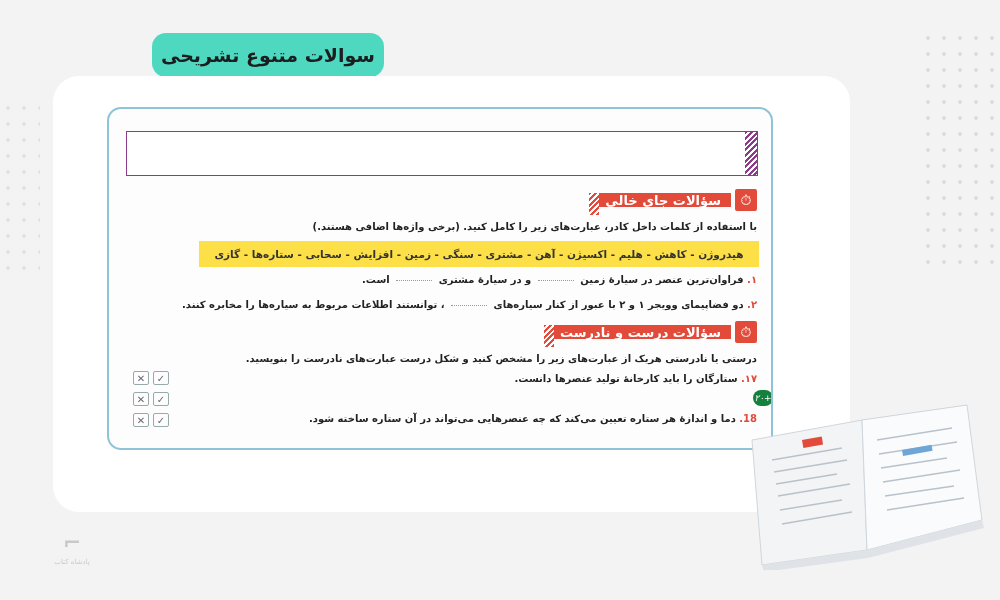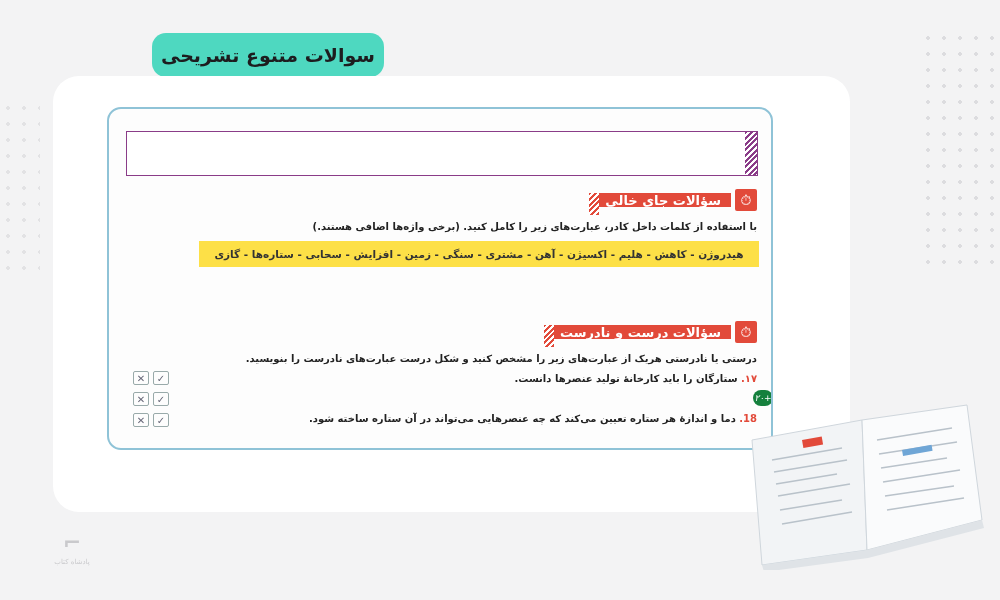--- a/index.html
+++ b/index.html
@@ -101,21 +101,35 @@
 
   <div class="sec-head" style="top:80px">
     <div class="timer">⏱</div>
     <div class="label">سؤالات جای خالی</div>
   </div>
 
   <div class="line" style="top:112px">با استفاده از کلمات داخل کادر، عبارت‌های زیر را کامل کنید. (برخی واژه‌ها اضافی هستند.)</div>
 
   <div class="wordbank">هیدروژن - کاهش - هلیم - اکسیژن - آهن - مشتری - سنگی - زمین - افزایش - سحابی - ستاره‌ها - گازی</div>
 
+  <div class="line" style="top:165px">
+    <span class="num">۱.</span>
+    <span>فراوان‌ترین عنصر در سیارهٔ زمین</span>
+    <span class="dotted"></span>
+    <span>و در سیارهٔ مشتری</span>
+    <span class="dotted"></span>
+    <span>است.</span>
+  </div>
 
+  <div class="line" style="top:190px">
+    <span class="num">۲.</span>
+    <span>دو فضاپیمای وویجر ۱ و ۲ با عبور از کنار سیاره‌های</span>
+    <span class="dotted"></span>
+    <span>، توانستند اطلاعات مربوط به سیاره‌ها را مخابره کنند.</span>
+  </div>
 
   <div class="sec-head" style="top:212px">
     <div class="timer">⏱</div>
     <div class="label">سؤالات درست و نادرست</div>
   </div>
 
   <div class="line" style="top:244px">درستی یا نادرستی هریک از عبارت‌های زیر را مشخص کنید و شکل درست عبارت‌های نادرست را بنویسید.</div>
 
   <div class="line" style="top:264px">
     <span class="num">۱۷.</span>

